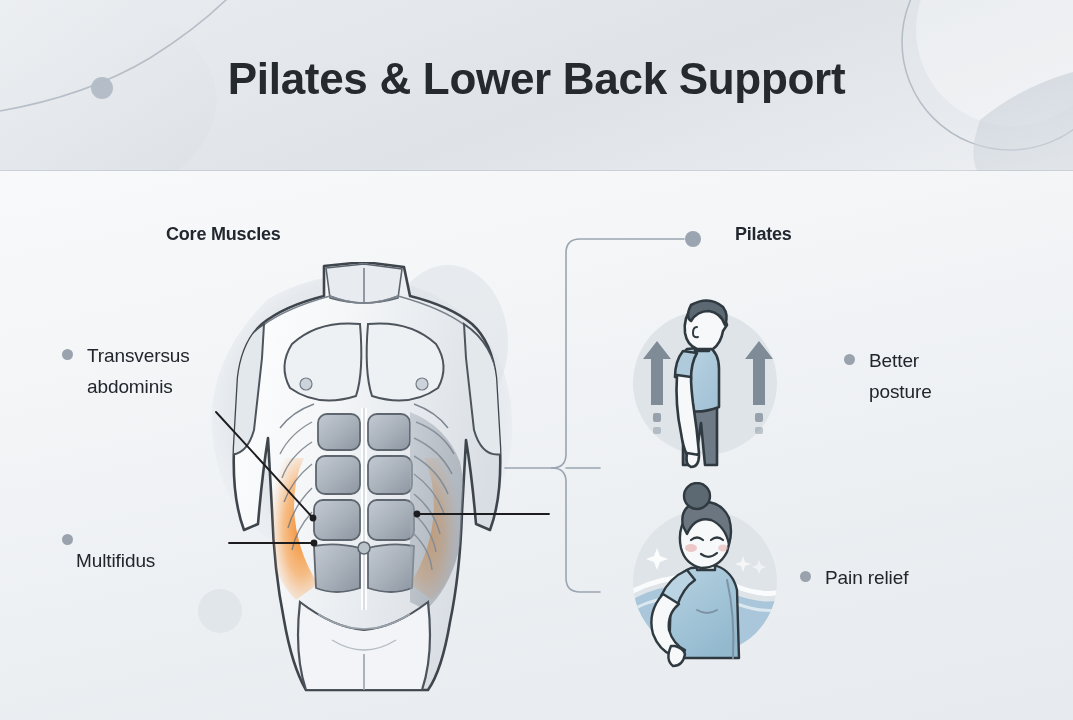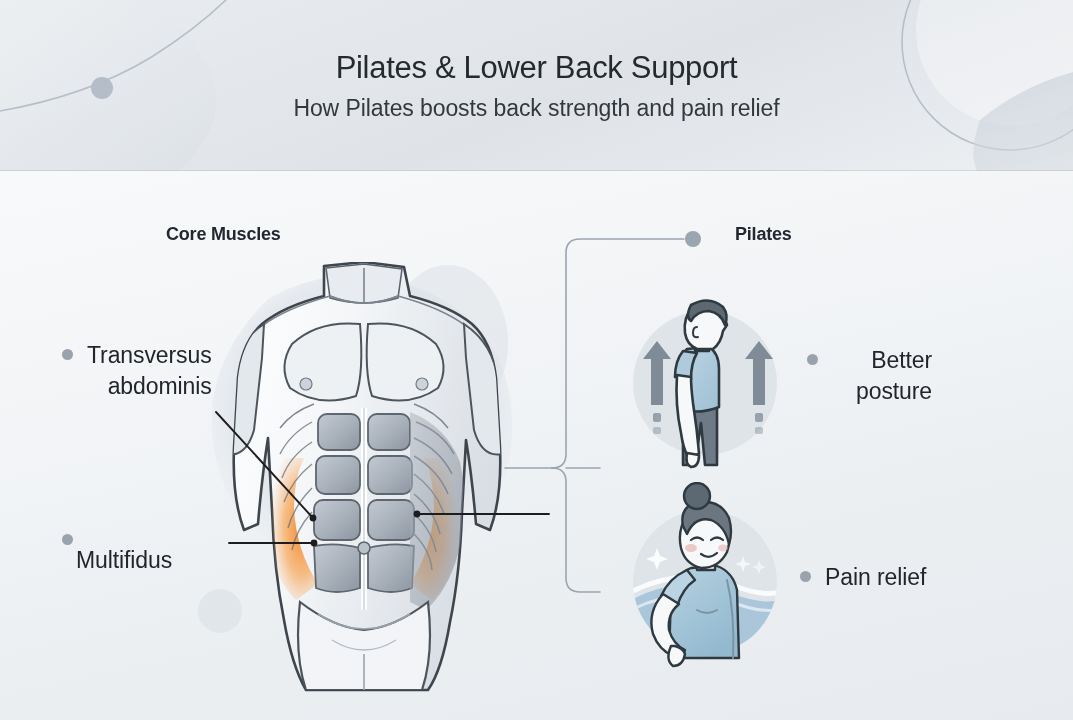--- a/index.html
+++ b/index.html
@@ -18,21 +18,21 @@
     background:linear-gradient(160deg,#e9ecef 0%,#e4e8ec 30%,#dfe3e8 55%,#e6e9ed 80%,#eef0f3 100%);
     overflow:hidden;
   }
   #header-deco{position:absolute;left:0;top:0;width:1073px;height:171px;}
   #header-text{
     position:absolute;left:0;top:0;width:1073px;height:171px;
     display:flex;flex-direction:column;align-items:center;justify-content:center;
     z-index:3;
   }
   #title{
-    font-size:31px;font-weight:400;color:#252a2f;letter-spacing:-0.3px;
+    font-size:44px;font-weight:700;color:#252a2f;letter-spacing:-0.3px;
     line-height:1;margin:0 0 14px 0;
   }
   #subtitle{
     font-size:23px;font-weight:400;color:#33383d;letter-spacing:-0.1px;
     line-height:1;margin:0;
   }
   #header-rule{
     position:absolute;left:0;top:170px;width:1073px;height:1px;
     background:rgba(148,158,170,.30);z-index:4;
   }
@@ -48,26 +48,26 @@
   #core-head{left:166px;top:224px;}
   #benefits-head{left:735px;top:224px;}
 
   
   .blabel{position:absolute;display:flex;align-items:flex-start;z-index:9;}
   .bdot{
     width:11px;height:11px;border-radius:50%;background:#9aa3ad;
     flex:0 0 11px;margin-top:9px;
   }
   .btxt{
-    font-size:23px;line-height:31px;color:#22262c;letter-spacing:-0.1px;
-    margin-left:14px;white-space:pre-line;font-weight:400;text-align:right;
+    font-size:19px;line-height:31px;color:#22262c;letter-spacing:-0.1px;
+    margin-left:14px;white-space:pre-line;font-weight:400;
   }
   #lab-tva{left:62px;top:340px;width:250px;}
   #lab-multi{left:62px;top:525px;width:230px;flex-direction:column;}
-  #lab-posture{left:807px;top:345px;width:210px;gap:24px;}
+  #lab-posture{left:844px;top:345px;width:210px;}
   #lab-pain{left:800px;top:562px;width:230px;}
 
   
   #torso{position:absolute;left:214px;top:262px;width:310px;height:430px;z-index:6;}
   #icon-posture{position:absolute;left:613px;top:283px;width:184px;height:190px;z-index:6;}
   #icon-pain{position:absolute;left:613px;top:482px;width:184px;height:190px;z-index:6;}
 
   
   #connectors{position:absolute;left:0;top:0;width:1073px;height:720px;z-index:7;pointer-events:none;}
   #leaders{position:absolute;left:0;top:0;width:1073px;height:720px;z-index:10;pointer-events:none;}
@@ -96,21 +96,20 @@
       <circle cx="102" cy="88" r="11" fill="#b2bcc6" opacity=".95"></circle>
 
       <circle cx="1010" cy="42" r="108" fill="none" stroke="#a9b2bc" stroke-width="1.5" opacity=".8"></circle>
       <circle cx="1012" cy="30" r="96" fill="#ffffff" opacity=".35"></circle>
 
       <path d="M 980 120 Q 960 176 1000 190 L 1160 190 L 1160 60 Q 1050 62 980 120 Z" fill="url(#hdBlobB)" opacity=".8"></path>
     </svg>
 
     <div id="header-text">
       <div id="title">Pilates &amp; Lower Back Support</div>
-      <div id="subtitle">How Pilates boosts back strength and pain relief</div>
     </div>
   </div>
   <div id="header-rule"></div>
 
   <svg id="body-deco" viewBox="0 0 1073 549" preserveAspectRatio="none">
     <defs>
       <radialGradient id="bodyBlob" cx="50%" cy="45%" r="62%">
         <stop offset="0%" stop-color="#d4dae1" stop-opacity=".85"></stop>
         <stop offset="70%" stop-color="#dde2e8" stop-opacity=".65"></stop>
         <stop offset="100%" stop-color="#e8ecf0" stop-opacity="0"></stop>

